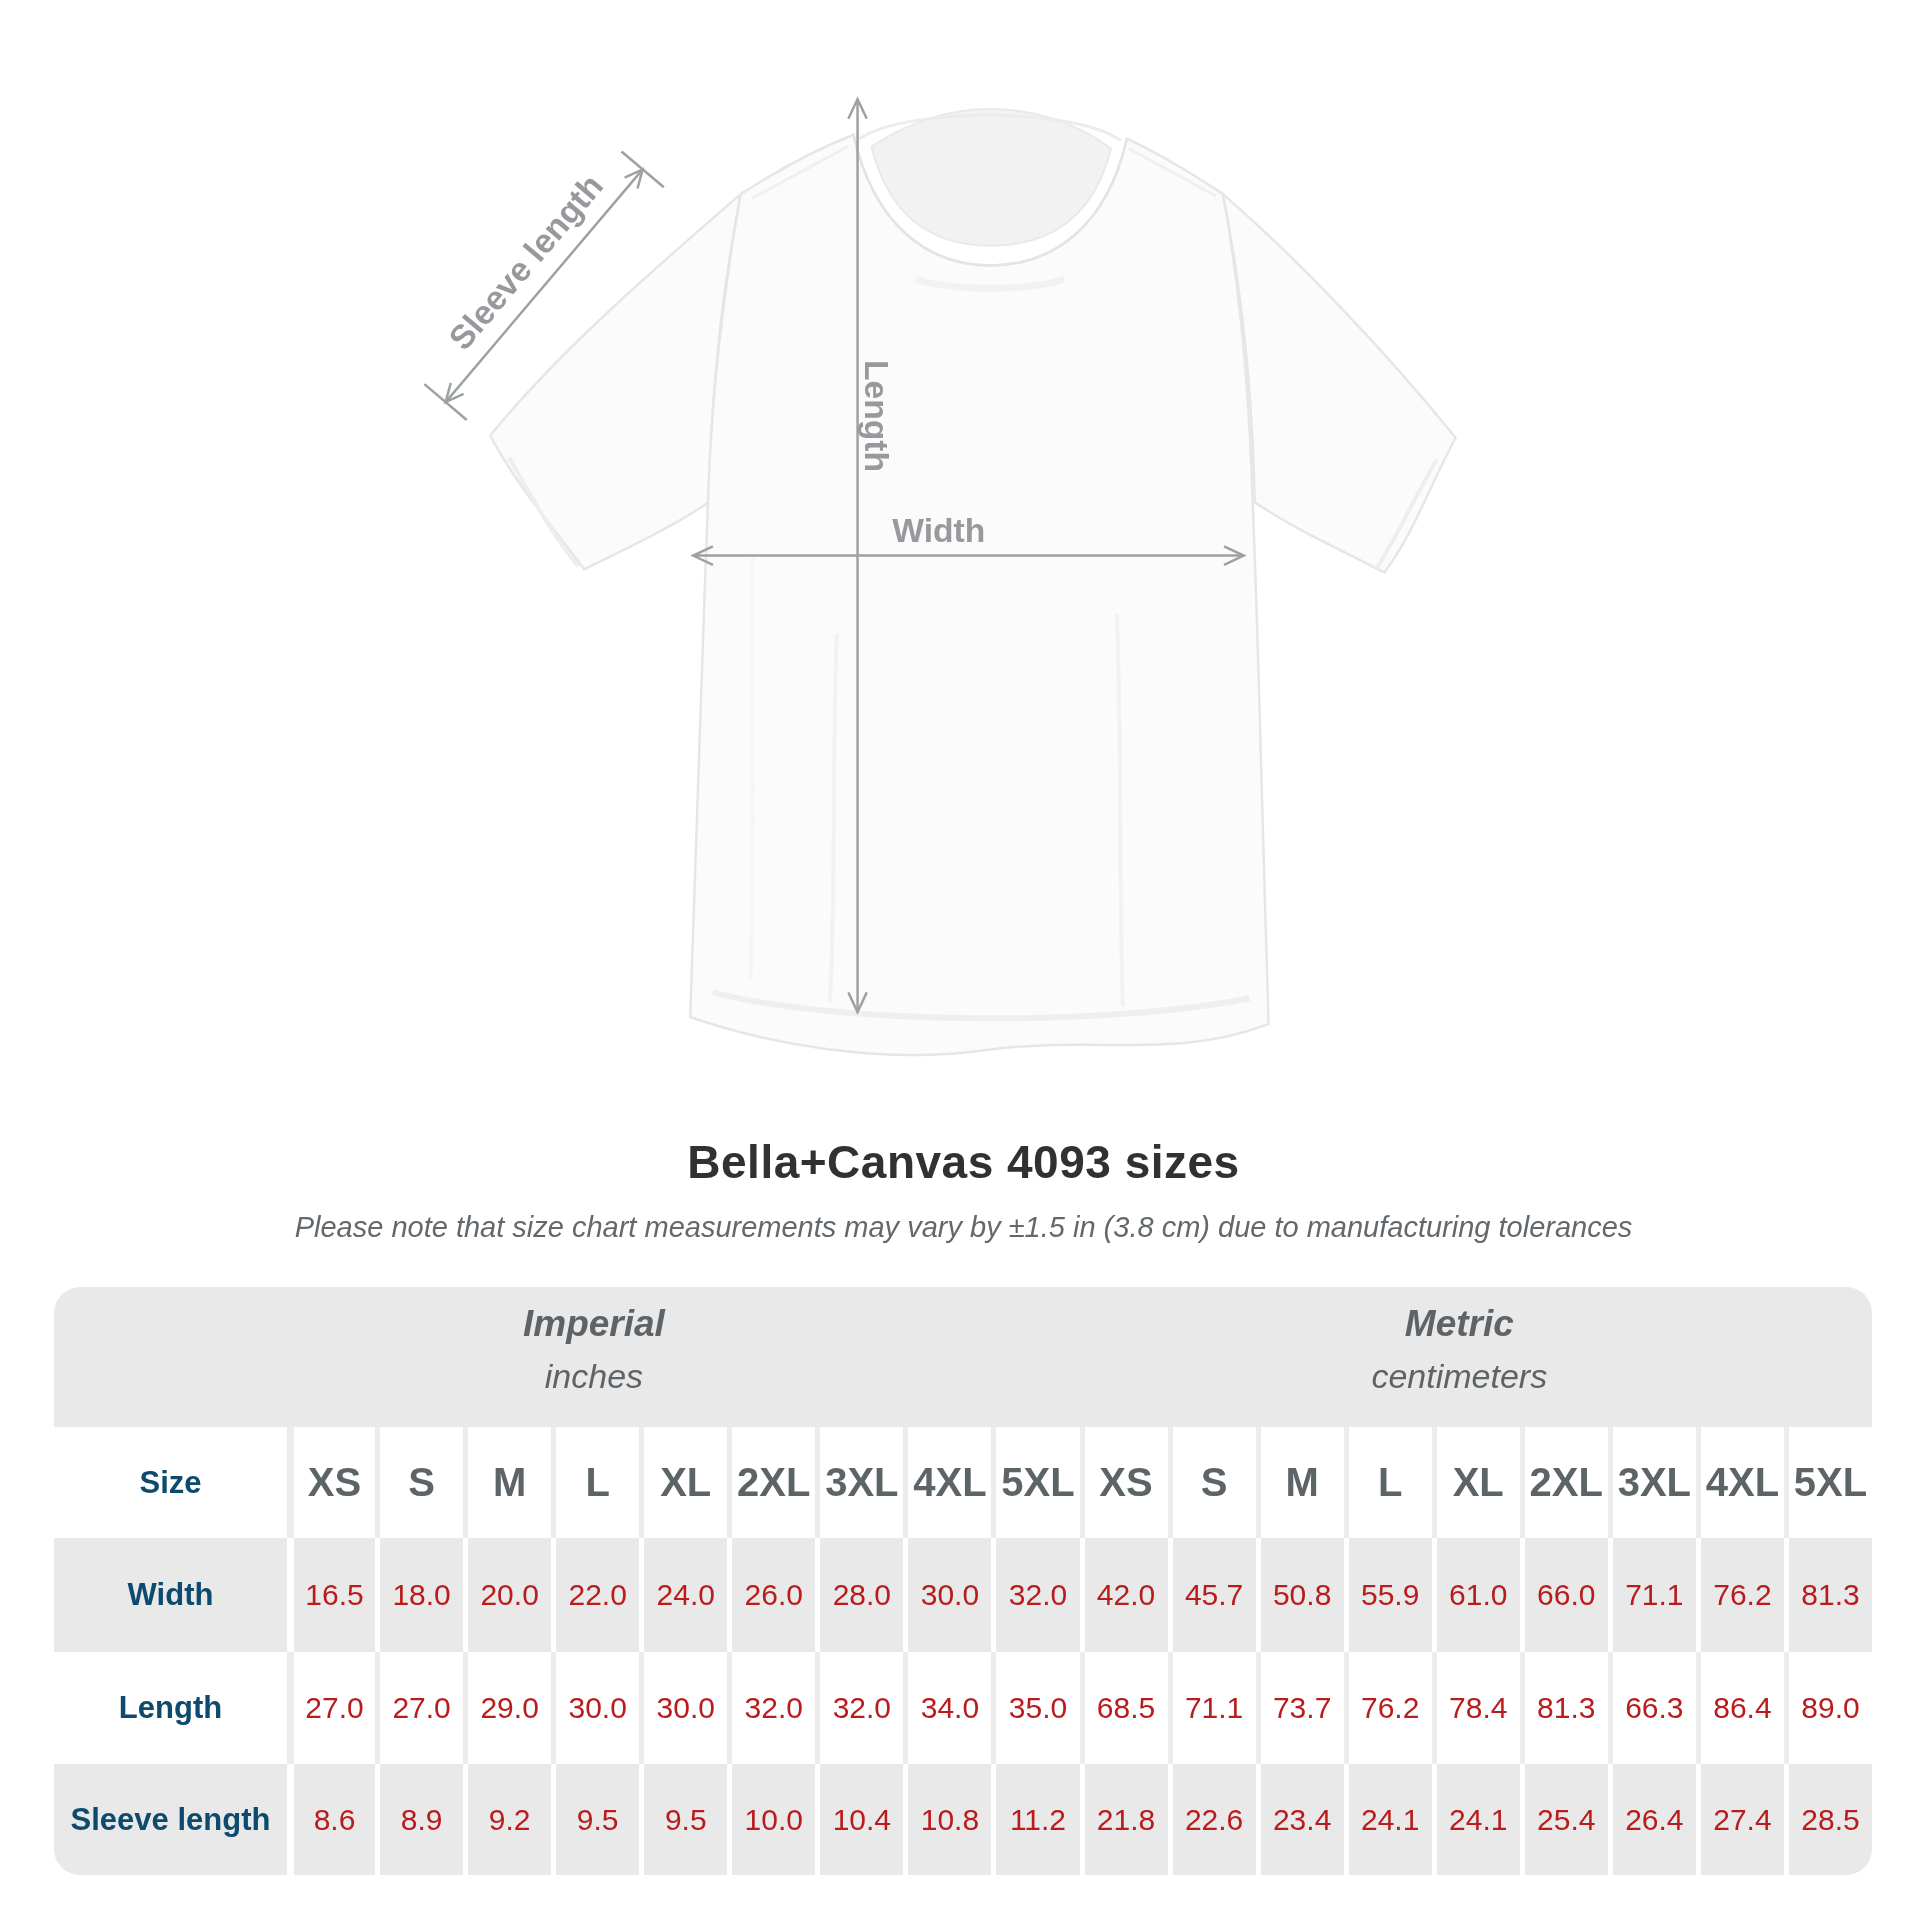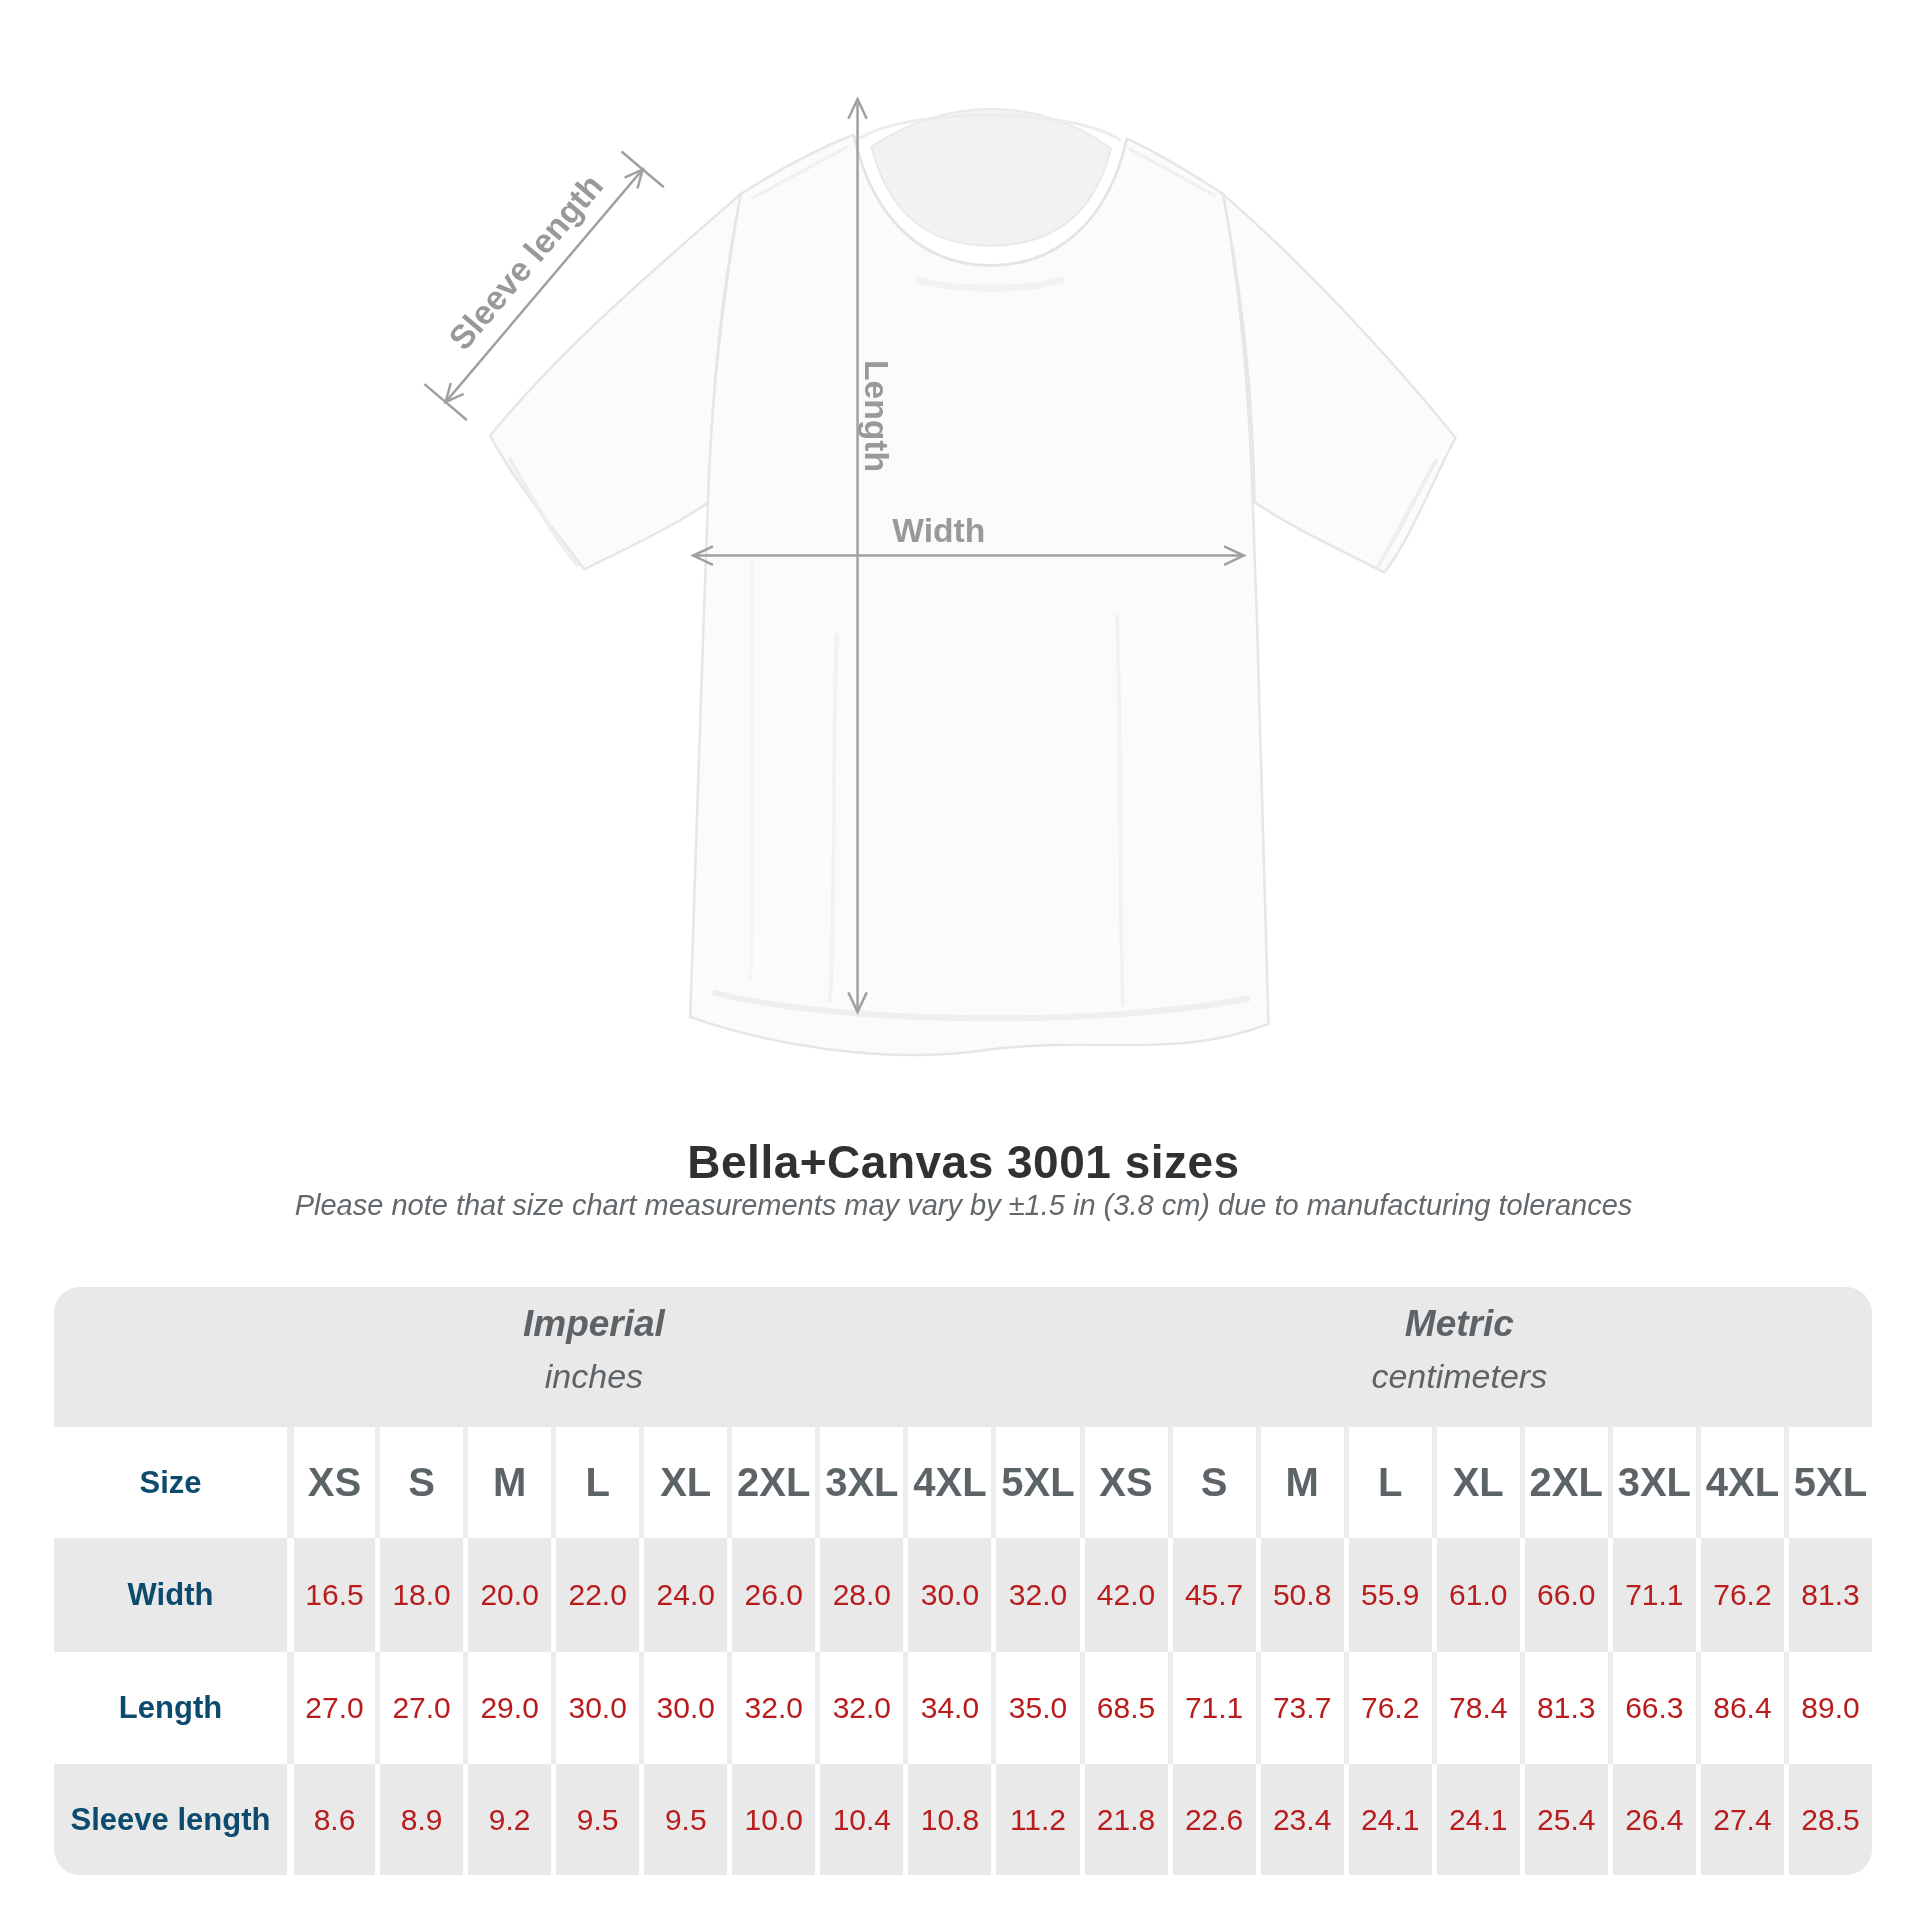--- a/index.html
+++ b/index.html
@@ -6,21 +6,21 @@
   body {
     width:1927px; height:1927px; position:relative; overflow:hidden;
     font-family:"Liberation Sans", sans-serif;
   }
   
   .diagram-svg { position:absolute; left:0; top:0; width:1927px; height:1129px; }
   .dim-label { font-weight:bold; font-size:34px; fill:#97999c; }
   
   .title-block { position:absolute; left:0; top:1135px; width:100%; text-align:center; }
   .chart-title { font-size:46px; font-weight:bold; color:#2f3133; letter-spacing:0.5px; }
-  .chart-subtitle { font-size:29px; font-style:italic; color:#63686c; }
+  .chart-subtitle { margin-top:22px; font-size:29px; font-style:italic; color:#63686c; }
   
   .size-table {
     position:absolute; left:54px; top:1287px; width:1818px;
     border-radius:26px; overflow:hidden; background:#fff;
   }
   .band { height:140px; background:#e9e9e9; position:relative; }
   .band .group { position:absolute; top:16px; transform:translateX(-50%); text-align:center; color:#5d6367; }
   .group-imperial { left:29.7%; }
   .group-metric { left:77.3%; }
   .group-title { font-size:37px; font-weight:bold; font-style:italic; }
@@ -89,21 +89,21 @@
       <polyline points="1236.1,551.7 1256,561 1236.1,570.3"></polyline>
     </g>
   </g>
 
   <text class="dim-label" transform="translate(540,272) rotate(-49.7)" text-anchor="middle">Sleeve length</text>
   <text class="dim-label" transform="translate(874,420) rotate(90)" text-anchor="middle">Length</text>
   <text class="dim-label" x="948" y="547" text-anchor="middle">Width</text>
 </svg>
 
 <div class="title-block">
-  <div class="chart-title">Bella+Canvas 3001 sizes</div>
+  <div class="chart-title">Bella+Canvas 4093 sizes</div>
   <div class="chart-subtitle">Please note that size chart measurements may vary by ±1.5 in (3.8 cm) due to manufacturing tolerances</div>
 </div>
 
 <div class="size-table">
   <div class="band">
     <div class="group group-imperial">
       <div class="group-title">Imperial</div>
       <div class="group-unit">inches</div>
     </div>
     <div class="group group-metric">

